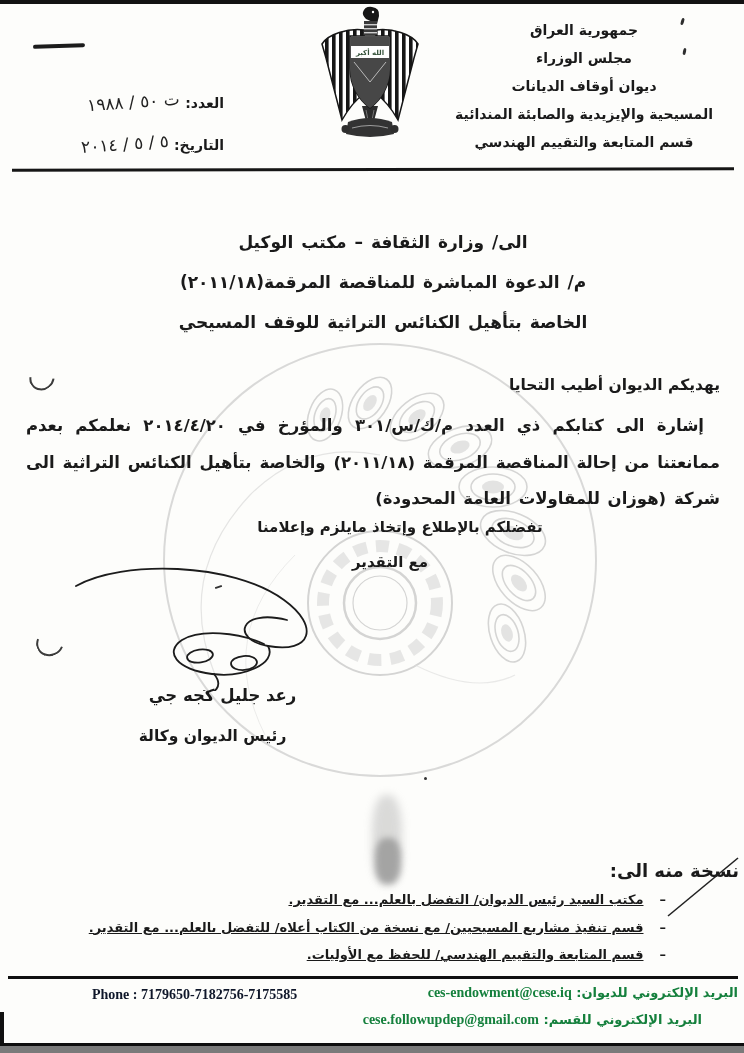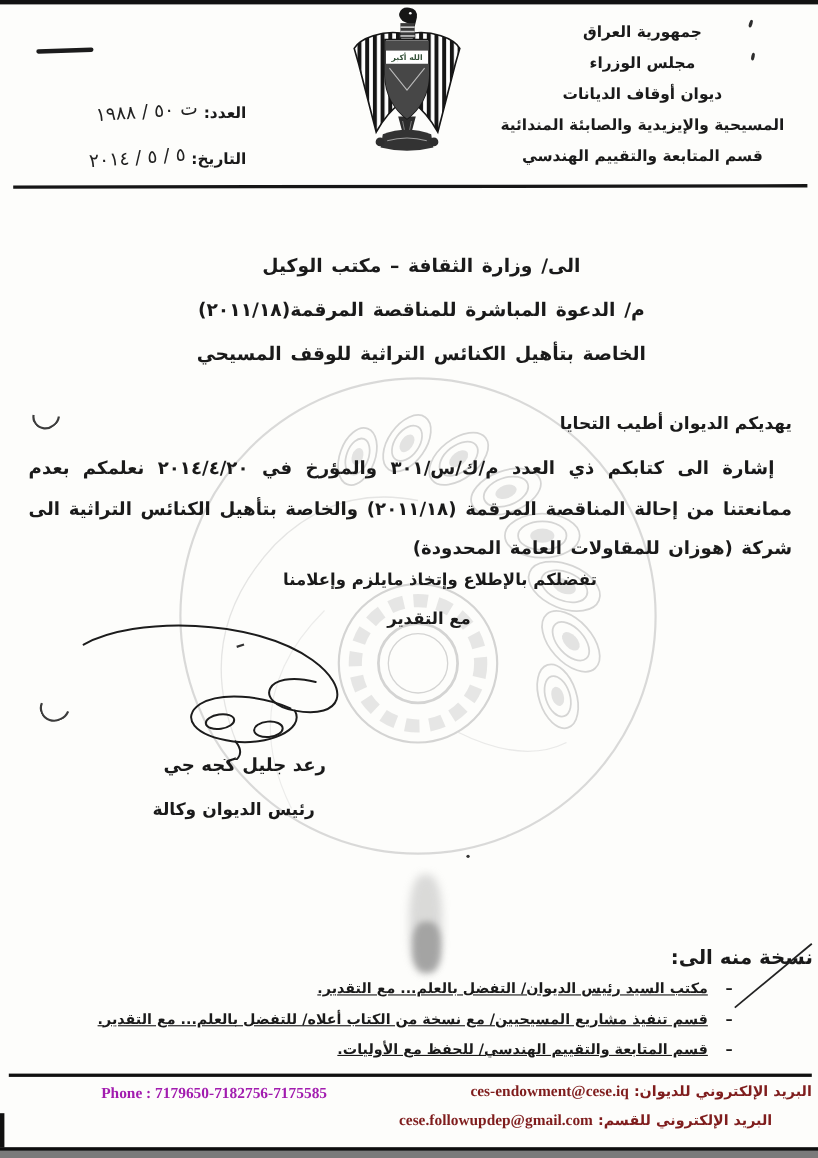--- a/index.html
+++ b/index.html
@@ -46,22 +46,22 @@
   
   .watermark{position:absolute;left:155px;top:335px;width:450px;height:450px;opacity:.55;z-index:1;pointer-events:none;}
   
   .cc-head{position:absolute;top:860px;right:5px;direction:rtl;font-weight:bold;font-size:18px;z-index:2;}
   .cc-list{position:absolute;top:886px;right:78px;width:640px;direction:rtl;text-align:right;font-weight:bold;font-size:13px;line-height:27.5px;z-index:2;text-decoration:underline;}
   .cc-item{white-space:nowrap;}
   .cc-dash{display:inline-block;margin-left:16px;}
   .cc-check{position:absolute;left:666px;top:856px;width:74px;height:62px;z-index:2;}
   
   .footer-divider{position:absolute;top:976px;left:8px;width:730px;height:3px;background:#101010;}
-  .phone{position:absolute;top:987px;left:92px;font-family:"Liberation Serif", serif;font-weight:bold;font-size:14px;color:#a21caf;}
-  .email-row{position:absolute;direction:rtl;font-weight:bold;font-size:13px;color:#7f1d1d;white-space:nowrap;}
+  .phone{position:absolute;top:987px;left:92px;font-family:"Liberation Serif", serif;font-weight:bold;font-size:14px;color:#0f172a;}
+  .email-row{position:absolute;direction:rtl;font-weight:bold;font-size:13px;color:#15803d;white-space:nowrap;}
   .email-row .addr{font-family:"Liberation Serif", serif;font-size:14px;}
   .email-row.diwan{top:985px;right:6px;}
   .email-row.dept{top:1012px;right:42px;}
 </style>
 </head>
 <body>
 
 <div class="page">
 
   <div class="scan-top"></div>

